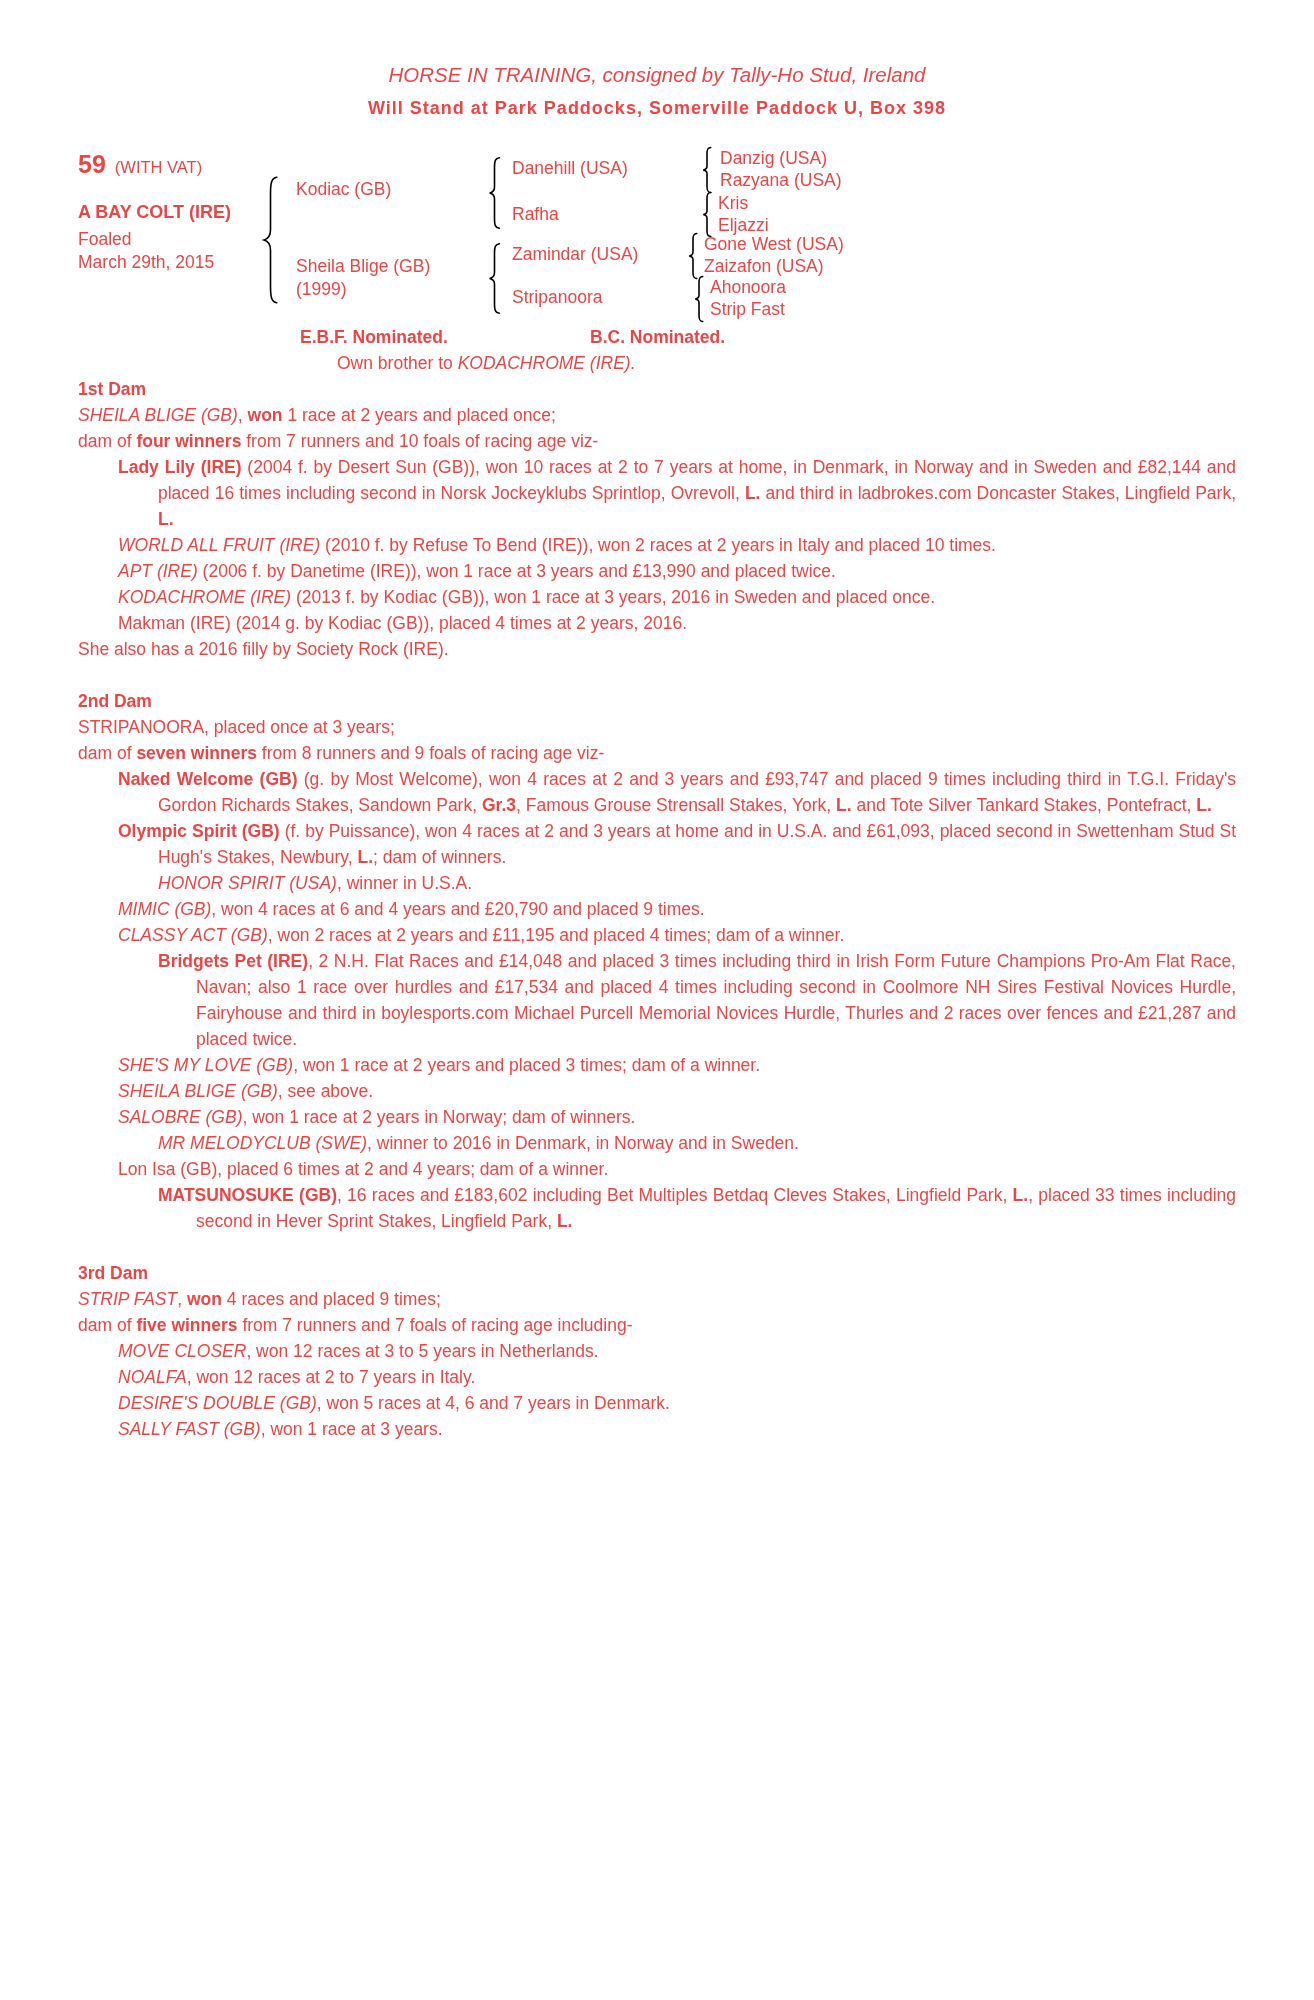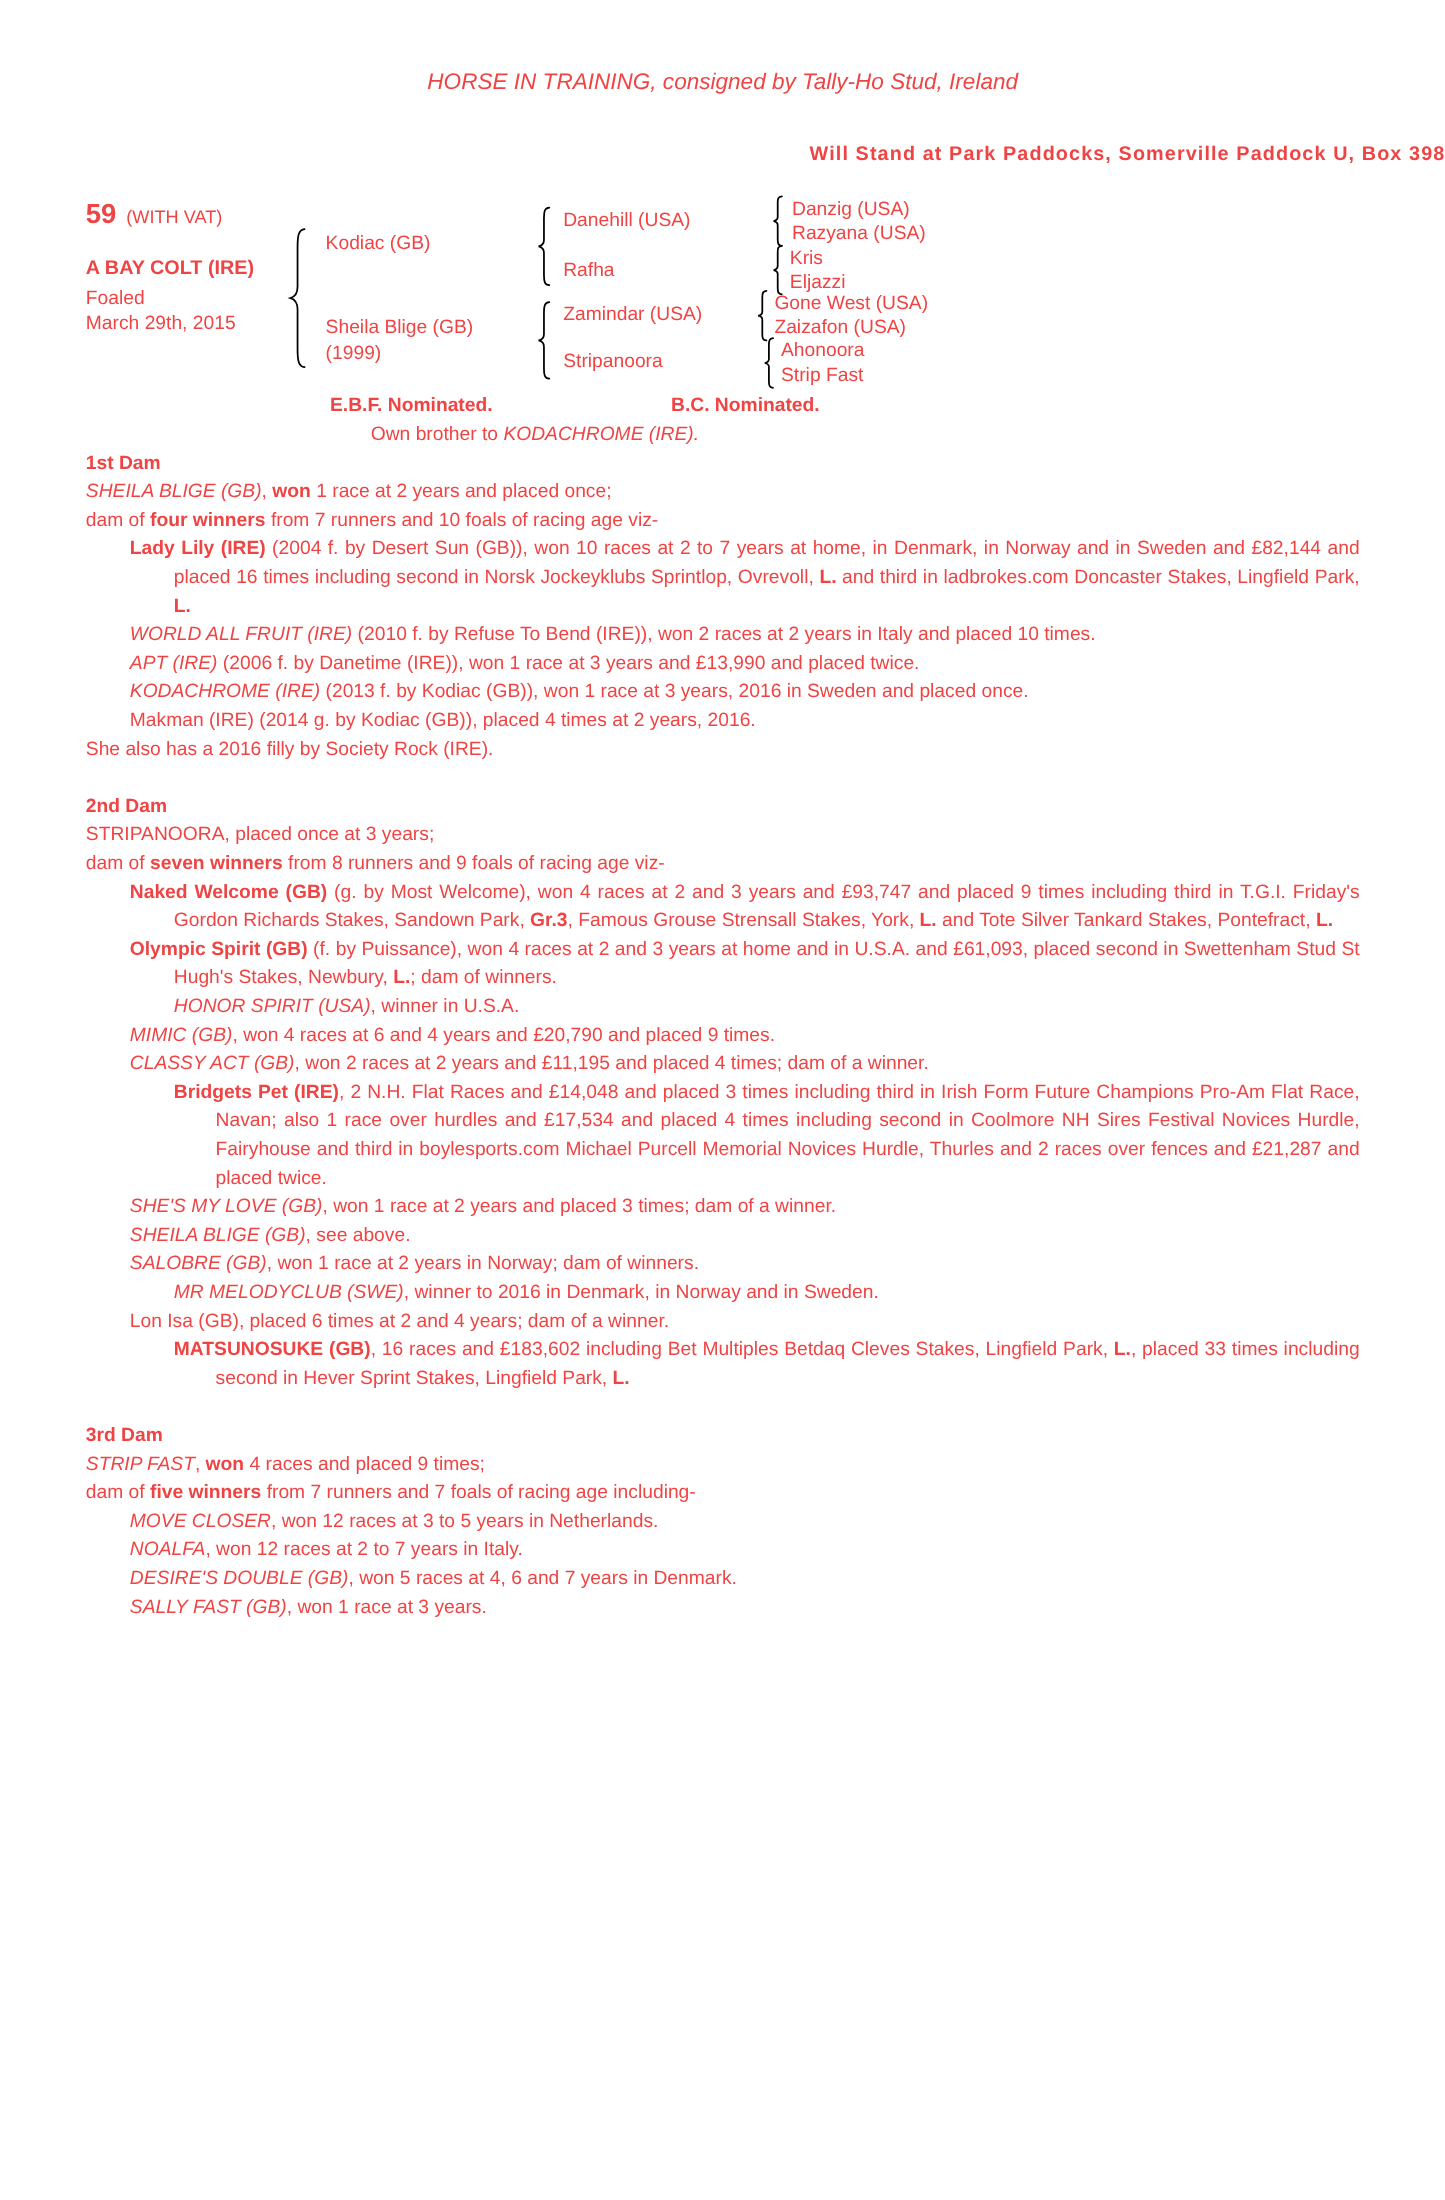--- a/index.html
+++ b/index.html
@@ -13,22 +13,22 @@
     overflow:hidden;
   }
   .header{
     padding-top:62px;
     text-align:center;
     font-style:italic;
     font-size:20.5px;
     line-height:26px;
   }
   .location{
-    margin-top:38px;
-    text-align:right;
+    margin-top:7px;
+    text-align:center;
     font-weight:bold;
     font-size:18px;
     letter-spacing:1px;
     line-height:26px;
   }
   
   .ped-wrap{position:relative;height:178px;margin-top:25px;}
   .lot-row{position:absolute;left:78px;top:3px;display:flex;align-items:baseline;gap:9px;}
   .lot-number{font-size:25px;font-weight:bold;line-height:30px;}
   .lot-vat{font-size:16.5px;}
@@ -56,21 +56,21 @@
   .br-main{left:262px;top:30px;width:17px;height:128px}
   .br-sire{left:488px;top:11px;width:13px;height:72px}
   .br-dam{left:488px;top:97px;width:13px;height:71px}
   .br-gg1{left:702px;top:1px;width:10px;height:46px}
   .br-gg2{left:702px;top:46px;width:10px;height:45px}
   .br-gg3{left:688px;top:87px;width:10px;height:46px}
   .br-gg4{left:694px;top:130px;width:10px;height:46px}
   
   .noms{position:relative;height:26px;font-weight:bold;}
   .nom-ebf{position:absolute;left:300px;}
-  .nom-bc{position:absolute;left:610px;text-align:center;}
+  .nom-bc{position:absolute;left:590px;text-align:center;}
   .own{padding-left:337px;height:26px;}
   
   .body-text{margin:0 78px;}
   .dam-heading{font-weight:bold;}
   .para{text-align:justify;}
   .para.l0{padding-left:0;}
   .para.l1{padding-left:80px;text-indent:-40px;}
   .para.l2{padding-left:80px;}
   .para.l2w{padding-left:118px;text-indent:-38px;}
   .section-gap{height:26px;}

